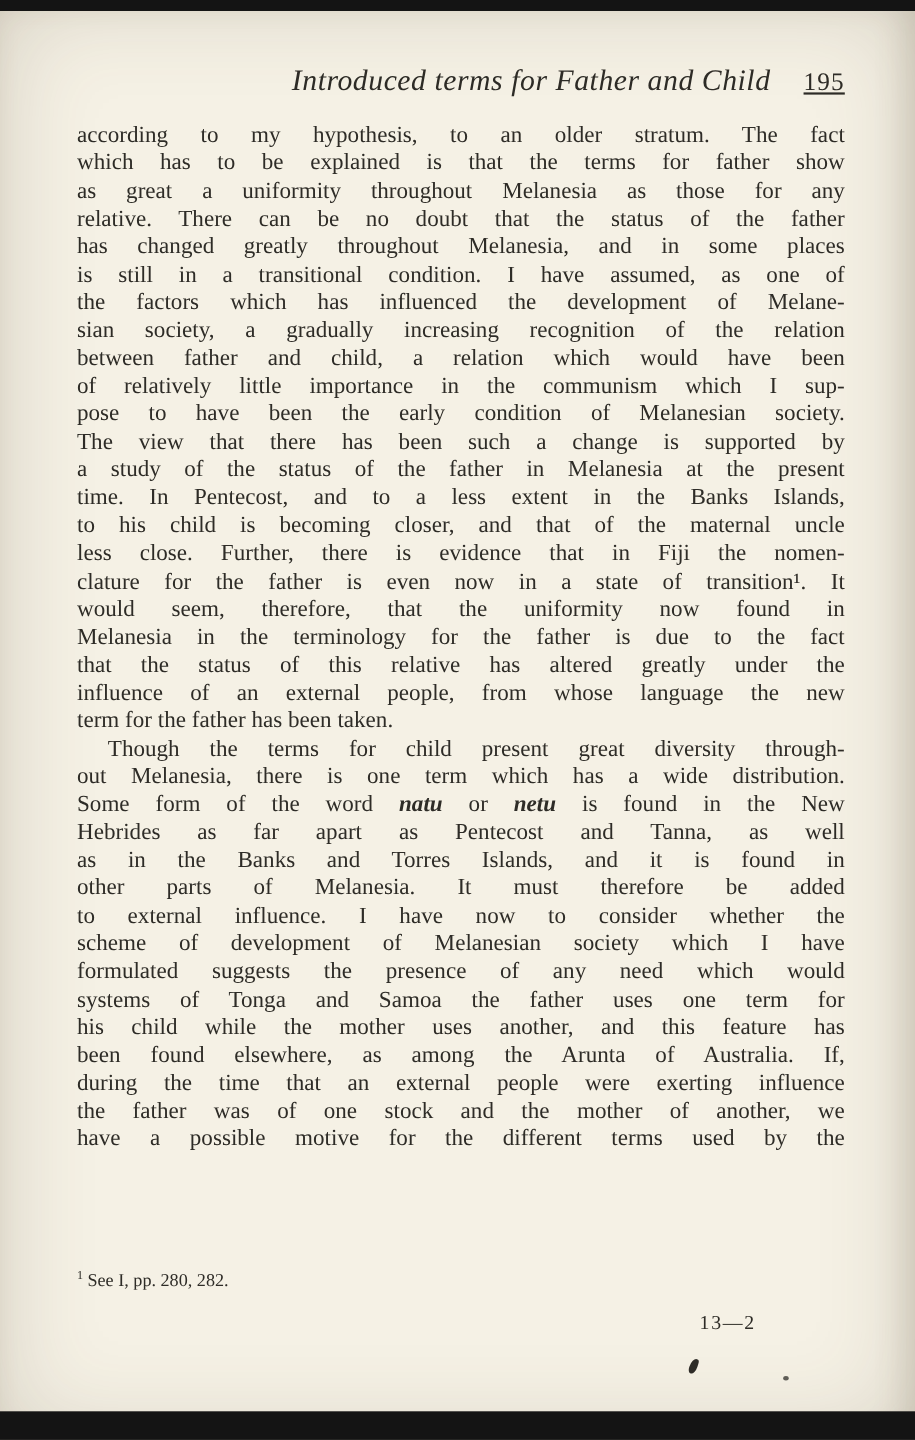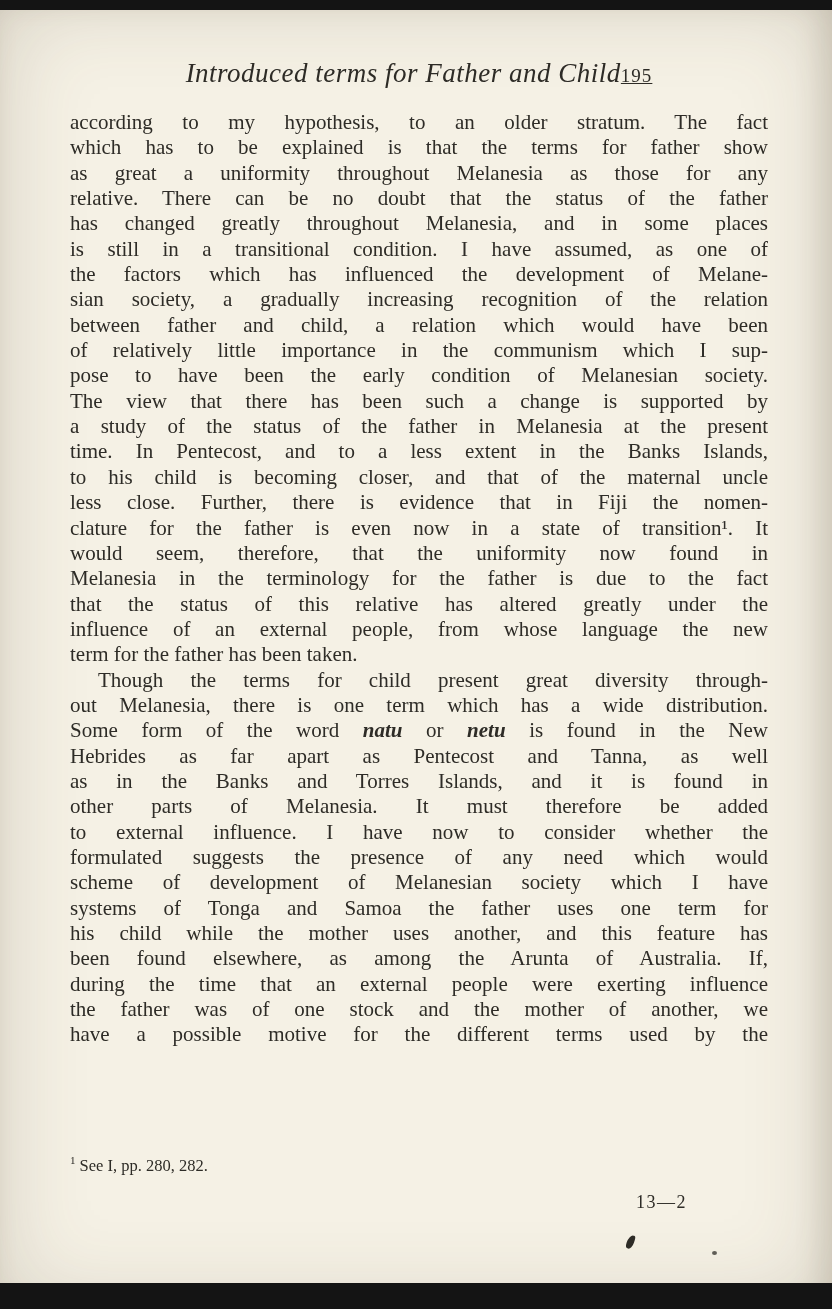--- a/index.html
+++ b/index.html
@@ -25,30 +25,30 @@
     position: absolute; left: 0; width: 100%;
     background: var(--edge, #141414);
     z-index: 3;
   }
   .edge.top { top: 0; height: 10px; }
   .edge.bottom { bottom: 0; height: 26px; }
 
   .running-header {
     position: absolute;
     top: 58px; left: 70px; width: 698px;
-    display: flex; justify-content: center; align-items: baseline; 
+    display: flex; justify-content: flex-end; align-items: baseline; gap: 30px;
   }
   .running-header .title {
     font-style: italic;
     font-size: 27px;
     letter-spacing: 0.5px;
     white-space: nowrap;
   }
   .running-header .pagenum {
-    font-size: 19px;
+    font-size: 23px;
     letter-spacing: 1px;
     text-decoration: underline;
   }
 
   .page-body {
     position: absolute;
     top: 110px; left: 70px; width: 698px;
     font-size: 21px;
     line-height: 25.35px;
   }
@@ -128,22 +128,22 @@
         <div class="line line-last">term for the father has been taken.</div>
       </div>
     <div class="para">
         <div class="line line-indent">Though the terms for child present great diversity through-</div>
         <div class="line">out Melanesia, there is one term which has a wide distribution.</div>
         <div class="line">Some form of the word <i>natu</i> or <i>netu</i> is found in the New</div>
         <div class="line">Hebrides as far apart as Pentecost and Tanna, as well</div>
         <div class="line">as in the Banks and Torres Islands, and it is found in</div>
         <div class="line">other parts of Melanesia.  It must therefore be added</div>
         <div class="line">to external influence.  I have now to consider whether the</div>
+        <div class="line">scheme of development of Melanesian society which I have</div>
         <div class="line">formulated suggests the presence of any need which would</div>
-        <div class="line">scheme of development of Melanesian society which I have</div>
         <div class="line">systems of Tonga and Samoa the father uses one term for</div>
         <div class="line">his child while the mother uses another, and this feature has</div>
         <div class="line">been found elsewhere, as among the Arunta of Australia.  If,</div>
         <div class="line">during the time that an external people were exerting influence</div>
         <div class="line">the father was of one stock and the mother of another, we</div>
         <div class="line">have a possible motive for the different terms used by the</div>
       </div>
   </div>
 
   <div class="footnote">

